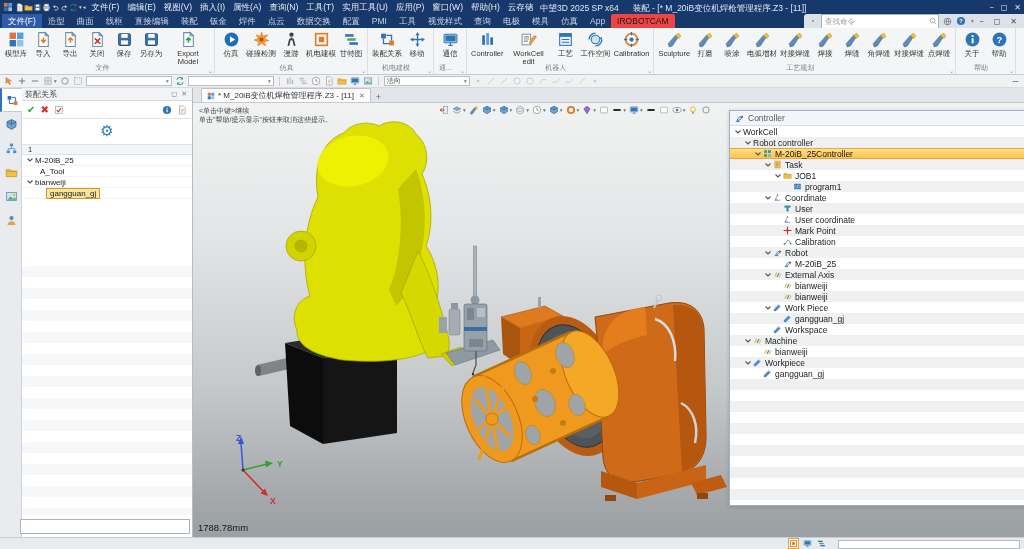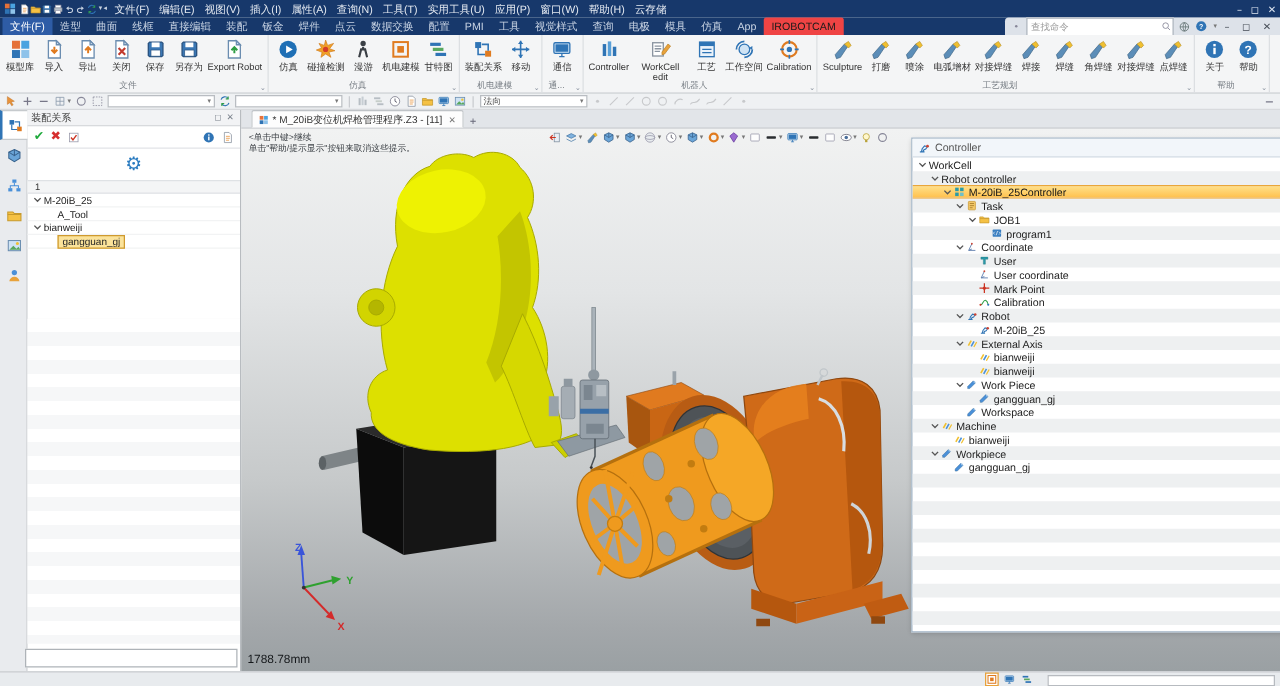--- a/index.html
+++ b/index.html
@@ -153,20 +153,23 @@
       <span class="menu">插入(I)</span>
       <span class="menu">属性(A)</span>
       <span class="menu">查询(N)</span>
       <span class="menu">工具(T)</span>
       <span class="menu">实用工具(U)</span>
       <span class="menu">应用(P)</span>
       <span class="menu">窗口(W)</span>
       <span class="menu">帮助(H)</span>
       <span class="menu">云存储</span>
     </span>
+  <span id="tb-title">
+    <b>中望3D 2025 SP x64</b><span>装配 - [* M_20iB变位机焊枪管理程序.Z3 - [11]]</span>
+  </span>
   <span id="win-controls">
       <span>–</span>
       <span>◻</span>
       <span>✕</span>
     </span>
 </div>
 
 <div id="tabrow" class="abs">
   <span class="rtab file">文件(F)</span>
   <span id="tab-strip" class="flex" style="height:14px">
@@ -305,21 +308,21 @@
         <div class="rbtn">
           <div class="ric">
             <span class="ic">
               <svg width="17" height="17" viewBox="0 0 16 16">
                 <path d="M3.5 1.5h6l3 3v10h-9z" fill="#fff" stroke="#6b8db0"></path>
                 <path d="M9.5 1.5v3h3z" fill="#d7e5f2" stroke="#6b8db0"></path>
                 <path d="M8 11V7M5.8 8.7L8 6.4 10.2 8.7" stroke="#2f9e44" stroke-width="1.5" fill="none"></path>
               </svg>
             </span>
           </div>
-          <div class="rb-label">Export Robot</div>
+          <div class="rb-label">Export Model</div>
         </div>
       </div>
       <div class="rg-label">文件</div>
       <span class="rg-exp">⌄</span>
     </div>
     <div class="rgroup">
       <div class="rg-items">
         <div class="rbtn">
           <div class="ric">
             <span class="ic">
@@ -892,21 +895,21 @@
     </div>
     <div id="lt-rows">
         <div class="lrow" style="padding-left: 4px;">
           <span class="chv">
             <svg width="8" height="8" viewBox="0 0 8 8">
               <path d="M1.5 2.5L4 5l2.5-2.5" stroke="#555" fill="none" stroke-width="1.1"></path>
             </svg>
           </span>
           <span>M-20iB_25</span>
         </div>
-        <div class="lrow" style="padding-left: 15px;">
+        <div class="lrow" style="padding-left: 9px;">
           <span class="chsp"></span>
           <span>A_Tool</span>
         </div>
         <div class="lrow" style="padding-left: 4px;">
           <span class="chv">
             <svg width="8" height="8" viewBox="0 0 8 8">
               <path d="M1.5 2.5L4 5l2.5-2.5" stroke="#555" fill="none" stroke-width="1.1"></path>
             </svg>
           </span>
           <span>bianweiji</span>

